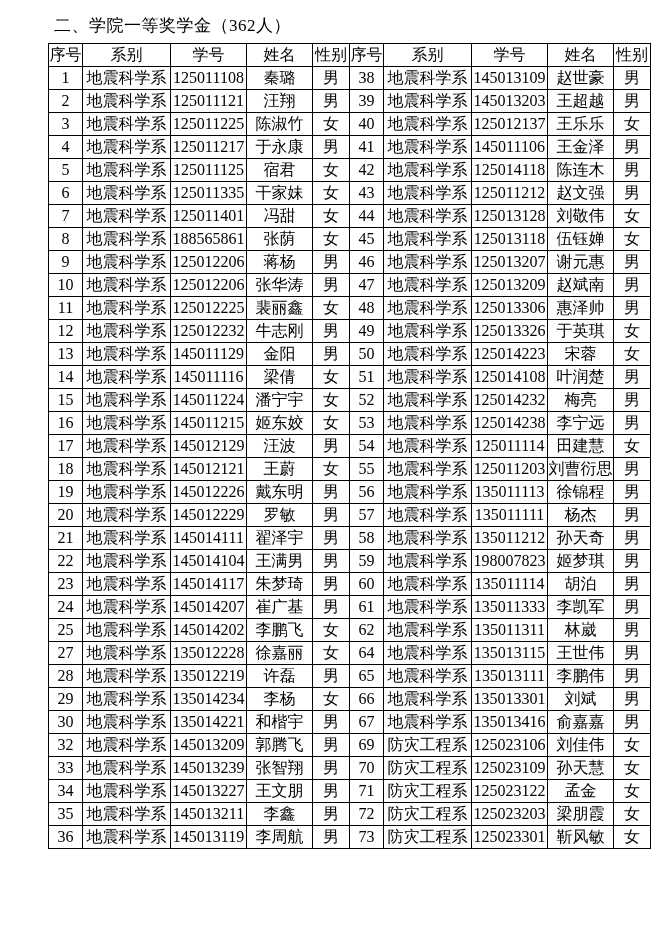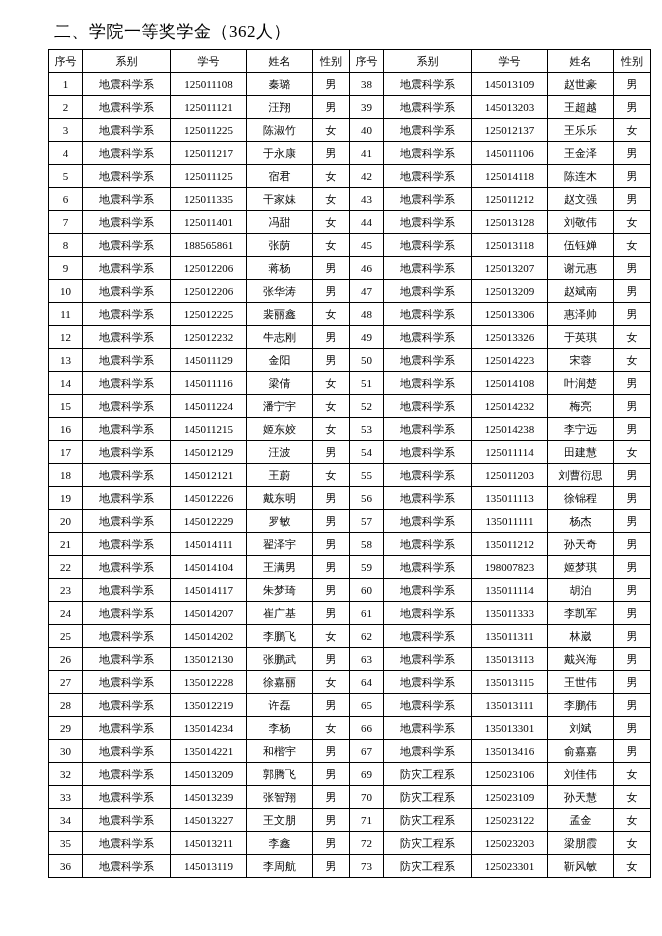--- a/index.html
+++ b/index.html
@@ -12,36 +12,36 @@
     height: 936px;
     font-family: "Liberation Sans", sans-serif;
     color: #000000;
     overflow: hidden;
   }
   .page {
     position: relative;
     width: 596px;
     height: 936px;
     box-sizing: border-box;
-    padding: 16px 48px 0 48px;
+    padding: 10px 48px 0 48px;
   }
   .doc-title {
     font-family: "Liberation Serif", serif;
     font-size: 17px;
     font-weight: normal;
     letter-spacing: 0.5px;
     margin: 4px 0 6px 6px;
     white-space: nowrap;
   }
   table.scholar-table {
     border-collapse: collapse;
     table-layout: fixed;
     width: 566px;
     font-family: "Liberation Serif", serif;
-    font-size: 11px;
+    font-size: 16px;
   }
   table.scholar-table th,
   table.scholar-table td {
     border: 1px solid #000000;
     height: 22px;
     text-align: center;
     vertical-align: middle;
     padding: 0;
     line-height: 22px;
     white-space: nowrap;
@@ -384,32 +384,20 @@
           <td>145014202</td>
           <td>李鹏飞</td>
           <td>女</td>
           <td>62</td>
           <td>地震科学系</td>
           <td>135011311</td>
           <td>林崴</td>
           <td>男</td>
         </tr>
         <tr>
-          <td>26</td>
-          <td>地震科学系</td>
-          <td>135012130</td>
-          <td>张鹏武</td>
-          <td>男</td>
-          <td>63</td>
-          <td>地震科学系</td>
-          <td>135013113</td>
-          <td>戴兴海</td>
-          <td>男</td>
-        </tr>
-        <tr>
           <td>27</td>
           <td>地震科学系</td>
           <td>135012228</td>
           <td>徐嘉丽</td>
           <td>女</td>
           <td>64</td>
           <td>地震科学系</td>
           <td>135013115</td>
           <td>王世伟</td>
           <td>男</td>

